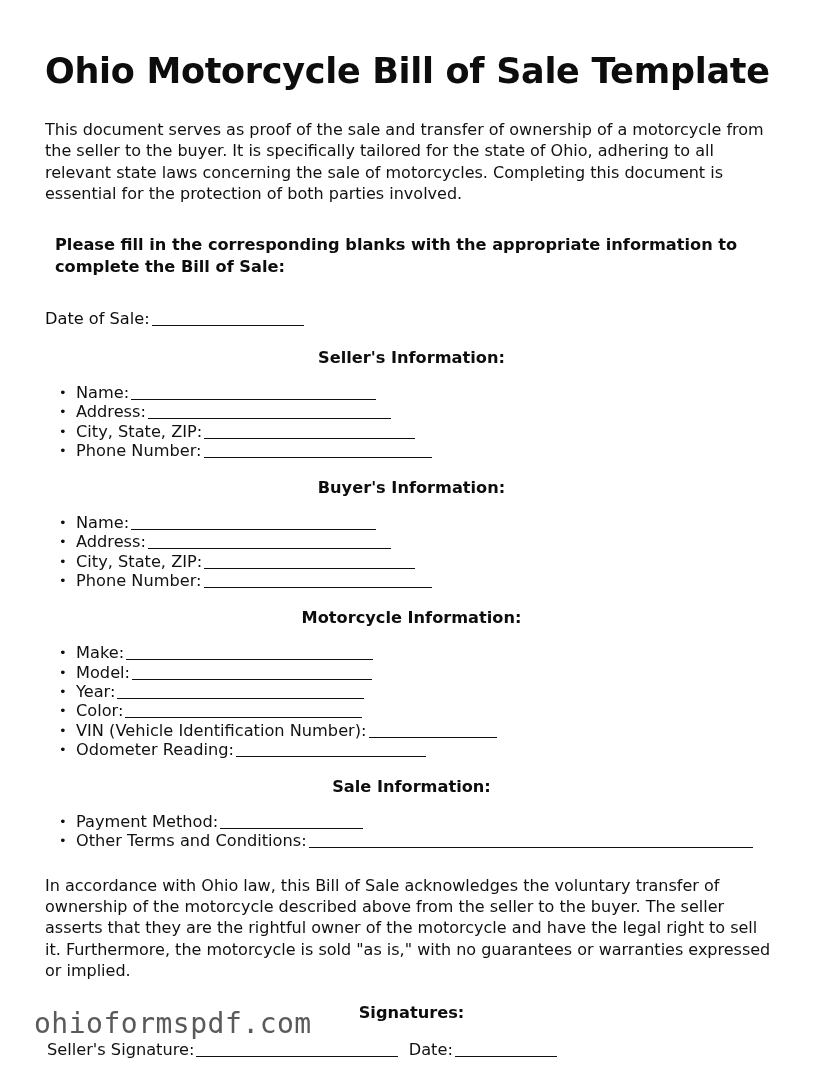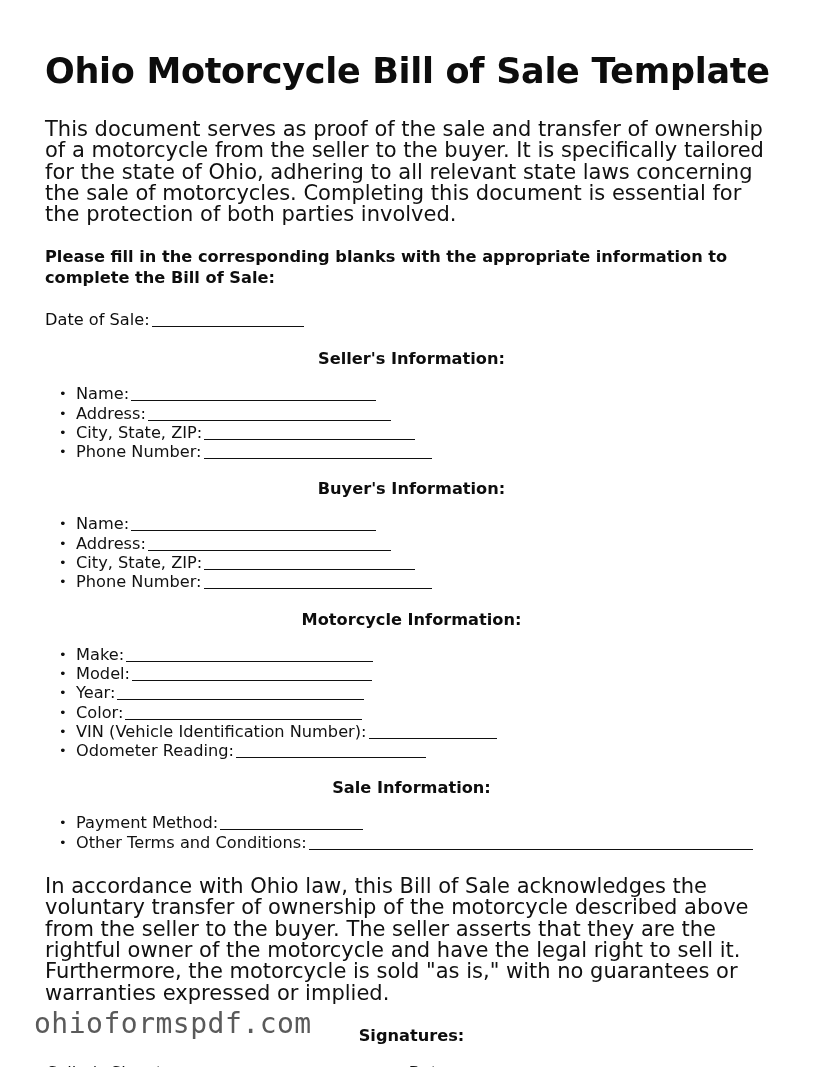--- a/index.html
+++ b/index.html
@@ -32,34 +32,34 @@
     font-size: 35px;
     font-weight: bold;
     letter-spacing: -0.3px;
     line-height: 1.12;
     margin: 7px 0 0 0;
     color: #0d0d0d;
   }
 
   
   .para {
-    font-size: 21px;
+    font-size: 16px;
     line-height: 21.3px;
     margin: 0;
     color: #111;
     max-width: 735px;
   }
   .intro-para { margin-top: 28px; }
   .closing-para { margin-top: 0; max-width: 737px; }
 
   .bold-instruction {
     font-size: 16.2px;
     line-height: 21.3px;
     font-weight: bold;
-    margin: 0;
+    margin: 10px;
     max-width: 700px;
     color: #0d0d0d;
   }
 
   .field-line {
     font-size: 16.2px;
     font-weight: normal;
     margin: 0;
     color: #0d0d0d;
     white-space: nowrap;

